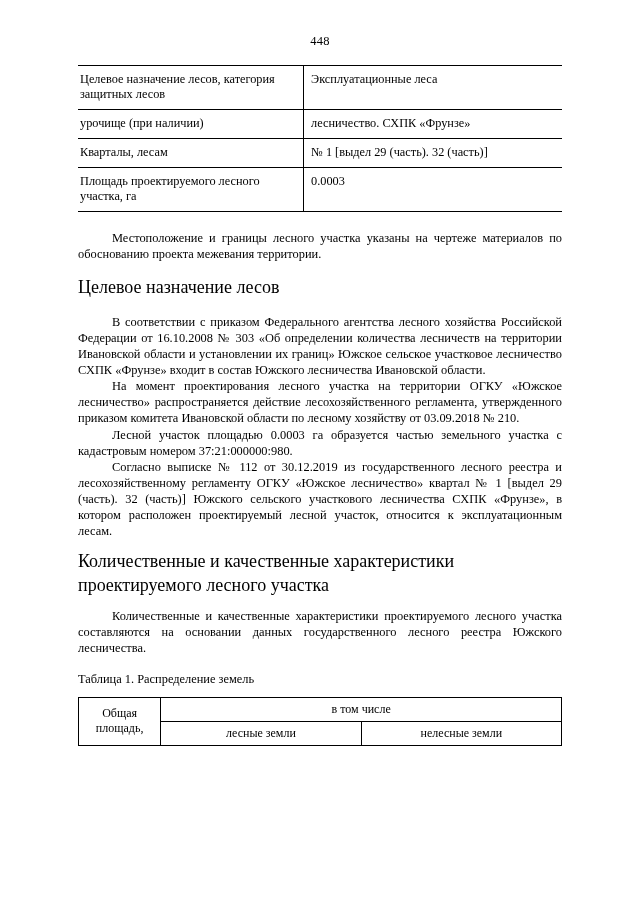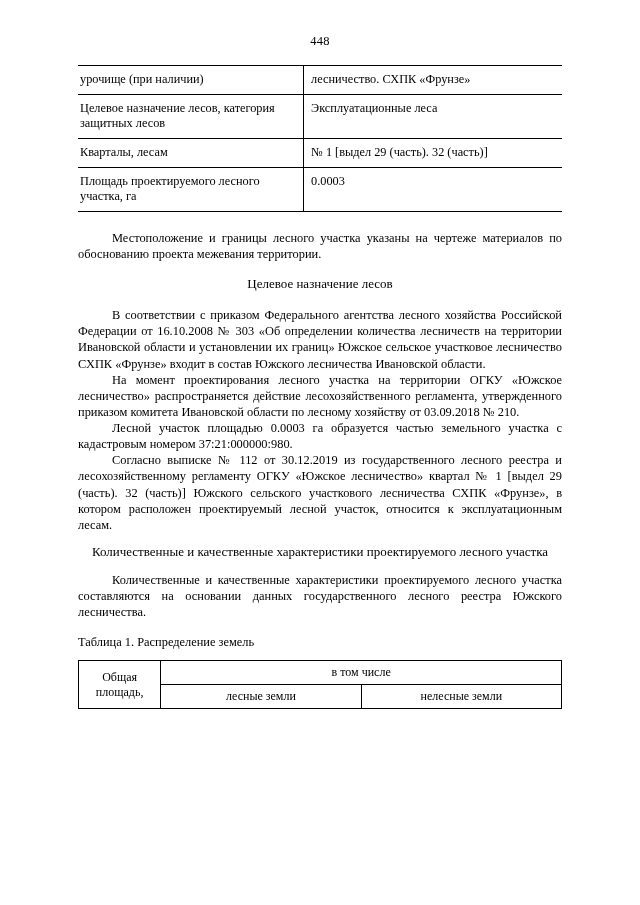--- a/index.html
+++ b/index.html
@@ -62,23 +62,23 @@
     line-height: 1.3;
     text-align: justify;
     text-indent: 34px;
     margin: 0 0 0 0;
     hyphens: manual;
   }
   p.body.spaced {
     margin-bottom: 11px;
   }
   p.center {
-    font-size: 13px;
+    font-size: 18px;
     line-height: 1.3;
-    text-align: center;
+    text-align: left;
     text-indent: 0;
     margin: 11px 0 11px 0;
   }
   p.center.tight {
     margin: 14px 0 14px 0;
   }
   p.left {
     font-size: 12.4px;
     line-height: 1.3;
     text-align: left;
@@ -118,26 +118,26 @@
 </head>
 <body>
 
 <div class="page">
 
   <div class="page-number">448</div>
 
   <table class="param-table">
     <tbody>
       <tr>
+        <td class="label">Целевое назначение лесов, категория защитных лесов</td>
+        <td class="value">Эксплуатационные леса</td>
+      </tr>
+      <tr>
         <td class="label">урочище (при наличии)</td>
         <td class="value">лесничество. СХПК «Фрунзе»</td>
-      </tr>
-      <tr>
-        <td class="label">Целевое назначение лесов, категория защитных лесов</td>
-        <td class="value">Эксплуатационные леса</td>
       </tr>
       <tr>
         <td class="label">Кварталы, лесам</td>
         <td class="value">№ 1 [выдел 29 (часть). 32 (часть)]</td>
       </tr>
       <tr>
         <td class="label">Площадь проектируемого лесного участка, га</td>
         <td class="value">0.0003</td>
       </tr>
     </tbody>

